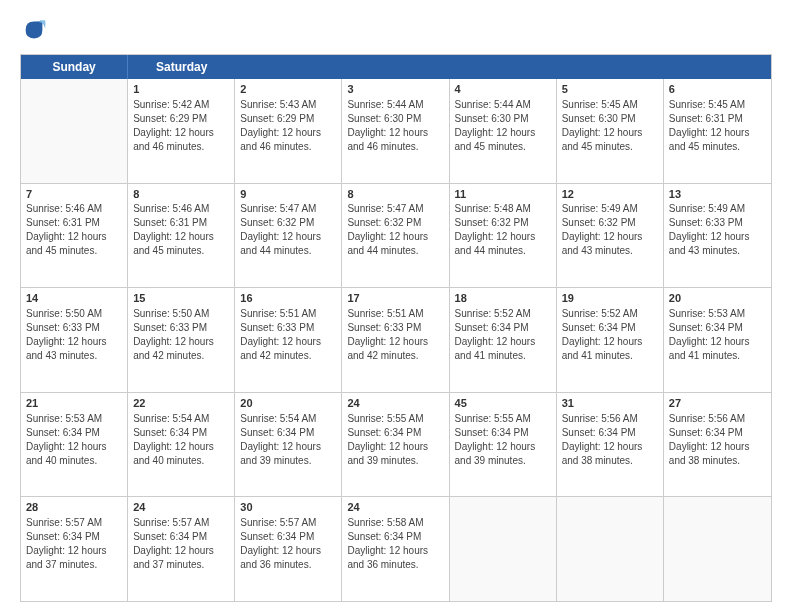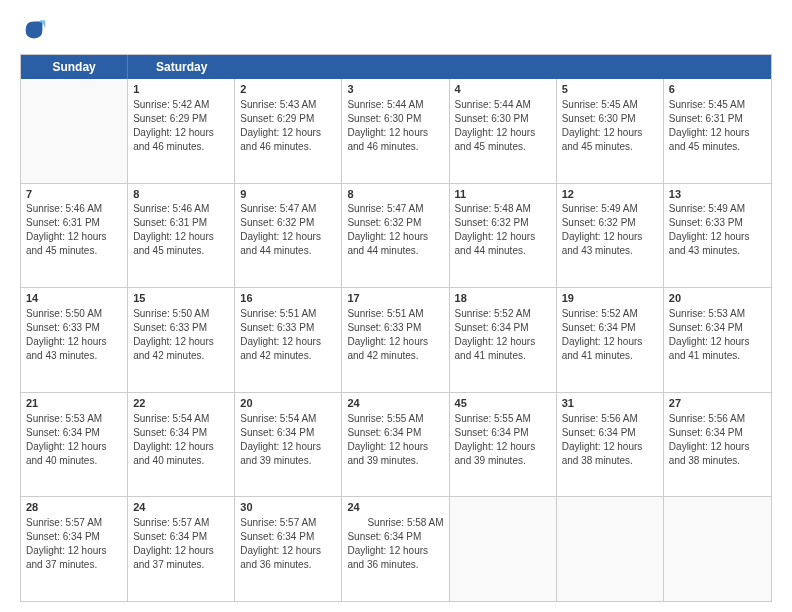--- a/index.html
+++ b/index.html
@@ -265,21 +265,21 @@
 Daylight: 12 hours
 and 37 minutes.</span></div>
           <div class="cal-cell"><span class="day-num">24</span><span class="cell-text" style="white-space: pre-line;">Sunrise: 5:57 AM
 Sunset: 6:34 PM
 Daylight: 12 hours
 and 37 minutes.</span></div>
           <div class="cal-cell"><span class="day-num">30</span><span class="cell-text" style="white-space: pre-line;">Sunrise: 5:57 AM
 Sunset: 6:34 PM
 Daylight: 12 hours
 and 36 minutes.</span></div>
-          <div class="cal-cell"><span class="day-num">24</span><span class="cell-text" style="white-space: pre-line; margin-left: 20px;">Sunrise: 5:58 AM
+          <div class="cal-cell"><span class="day-num">24</span><span class="cell-text" style="white-space: pre-line;">Sunrise: 5:58 AM
 Sunset: 6:34 PM
 Daylight: 12 hours
 and 36 minutes.</span></div>
           <div class="cal-cell empty"></div>
           <div class="cal-cell empty"></div>
           <div class="cal-cell empty"></div>
         </div>
       </div>
   </div>
 </div>

